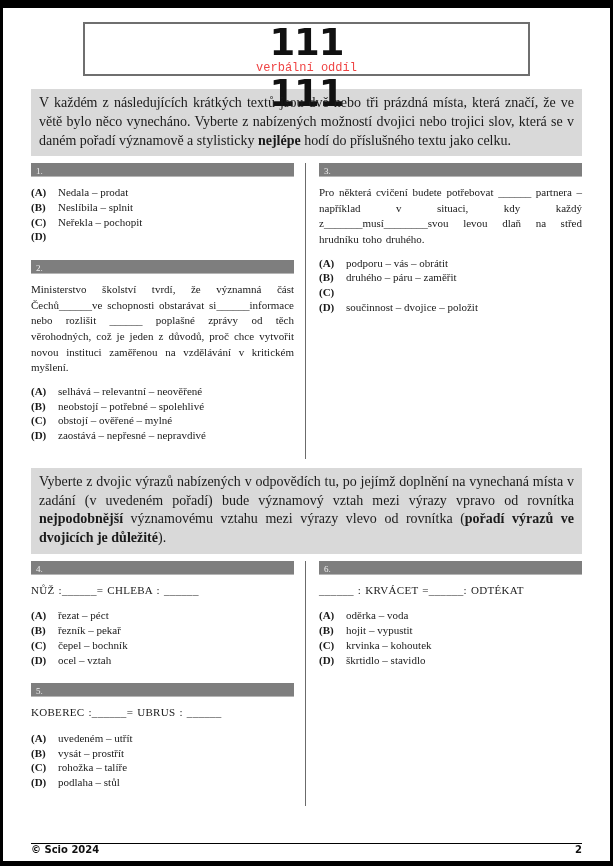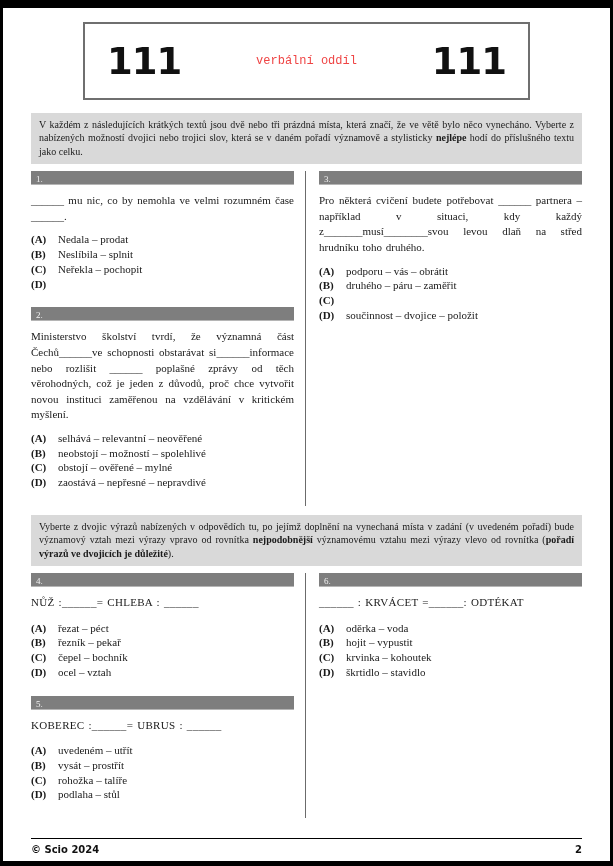--- a/index.html
+++ b/index.html
@@ -12,35 +12,36 @@
     position:absolute;left:3px;top:8px;right:3px;bottom:5px;
     background:#fff;overflow:hidden;
   }
   .inner{padding:14px 28px 0 28px;}
 
   
   .header-box{
     width:399px;height:50px;margin:0 auto 13px auto;
     border:2px solid #6f6f6f;background:#fff;
     display:flex;align-items:center;justify-content:space-between;
-    padding:12px 22px;
+    padding:0 22px;
+    flex-direction:column;
   }
   .header-num{
     font-family:"DejaVu Sans",sans-serif;font-weight:bold;
     font-size:37px;letter-spacing:-1px;color:#111;line-height:1;
   }
   .header-title{
     font-family:Liberation Mono, monospace;font-size:12px;color:#ef4444;
   }
 
   
   .instruction-box{
     background:var(--boxbg,#d9d9d9);
     padding:5px 8px 6px 8px;margin-bottom:7px;
-    font-size:10px;line-height:1.34;text-align:justify;
+    font-size:14px;line-height:1.34;text-align:justify;
   }
   .instruction-box .b{font-weight:bold;}
 
   
   .columns{display:flex;align-items:stretch;margin-bottom:9px;}
   .col-left{width:263px;padding-right:11px;box-sizing:content-box;}
   .col-right{flex:1;border-left:1.5px solid #6b6b6b;padding-left:13px;min-width:0;}
 
   
   .question{margin-bottom:16px;}
@@ -54,21 +55,21 @@
   .stem.justify{text-align:justify;}
   .stem.analogy{font-size:11px;letter-spacing:.3px;margin:4px 0 10px 0;}
   .options{margin-top:2px;}
   .option{display:flex;font-size:11px;line-height:1.34;}
   .letter{font-weight:bold;flex:0 0 27px;}
   .otext{flex:1;min-width:0;}
 
   
   .footer{
     position:absolute;left:28px;right:28px;bottom:6px;
-    border-top:1.5px solid #000;padding-top:5px;
+    border-top:1.5px solid #000;
     display:flex;justify-content:space-between;align-items:baseline;
     font-family:"DejaVu Sans",sans-serif;font-weight:bold;font-size:10px;color:#111;
   }
 </style>
 </head>
 <body style="--barbg: #7e7e7e; --boxbg: #d9d9d9;">
 
 <div class="page">
   <div class="inner">
 
@@ -77,21 +78,20 @@
       <div class="header-title">verbální oddíl</div>
       <div class="header-num">111</div>
     </div>
 
     <div id="content">
         <div class="instruction-box"><span>V každém z následujících krátkých textů jsou dvě nebo tři prázdná místa, která značí, že ve větě bylo něco vynecháno. Vyberte z nabízených možností dvojici nebo trojici slov, která se v daném pořadí významově a stylisticky </span><span class="b">nejlépe</span><span> hodí do příslušného textu jako celku.</span></div>
         <div class="columns">
           <div class="col col-left">
             <div class="question">
               <div class="qbar"><span class="qnum">1.</span></div>
-              <div class="stem justify">______ mu nic, co by nemohla ve velmi rozumném čase ______.</div>
               <div class="options">
                 <div class="option">
                   <span class="letter">(A)</span>
                   <span class="otext">Nedala – prodat</span>
                 </div>
                 <div class="option">
                   <span class="letter">(B)</span>
                   <span class="otext">Neslíbila – splnit</span>
                 </div>
                 <div class="option">
@@ -106,21 +106,21 @@
             <div class="question">
               <div class="qbar"><span class="qnum">2.</span></div>
               <div class="stem justify">Ministerstvo školství tvrdí, že významná část Čechů______ve schopnosti obstarávat si______informace nebo rozlišit ______ poplašné zprávy od těch věrohodných, což je jeden z důvodů, proč chce vytvořit novou instituci zaměřenou na vzdělávání v kritickém myšlení.</div>
               <div class="options">
                 <div class="option">
                   <span class="letter">(A)</span>
                   <span class="otext">selhává – relevantní – neověřené</span>
                 </div>
                 <div class="option">
                   <span class="letter">(B)</span>
-                  <span class="otext">neobstojí – možností – spolehlivé</span>
+                  <span class="otext">neobstojí – potřebné – spolehlivé</span>
                 </div>
                 <div class="option">
                   <span class="letter">(C)</span>
                   <span class="otext">obstojí – ověřené – mylné</span>
                 </div>
                 <div class="option">
                   <span class="letter">(D)</span>
                   <span class="otext">zaostává – nepřesné – nepravdivé</span>
                 </div>
               </div>

